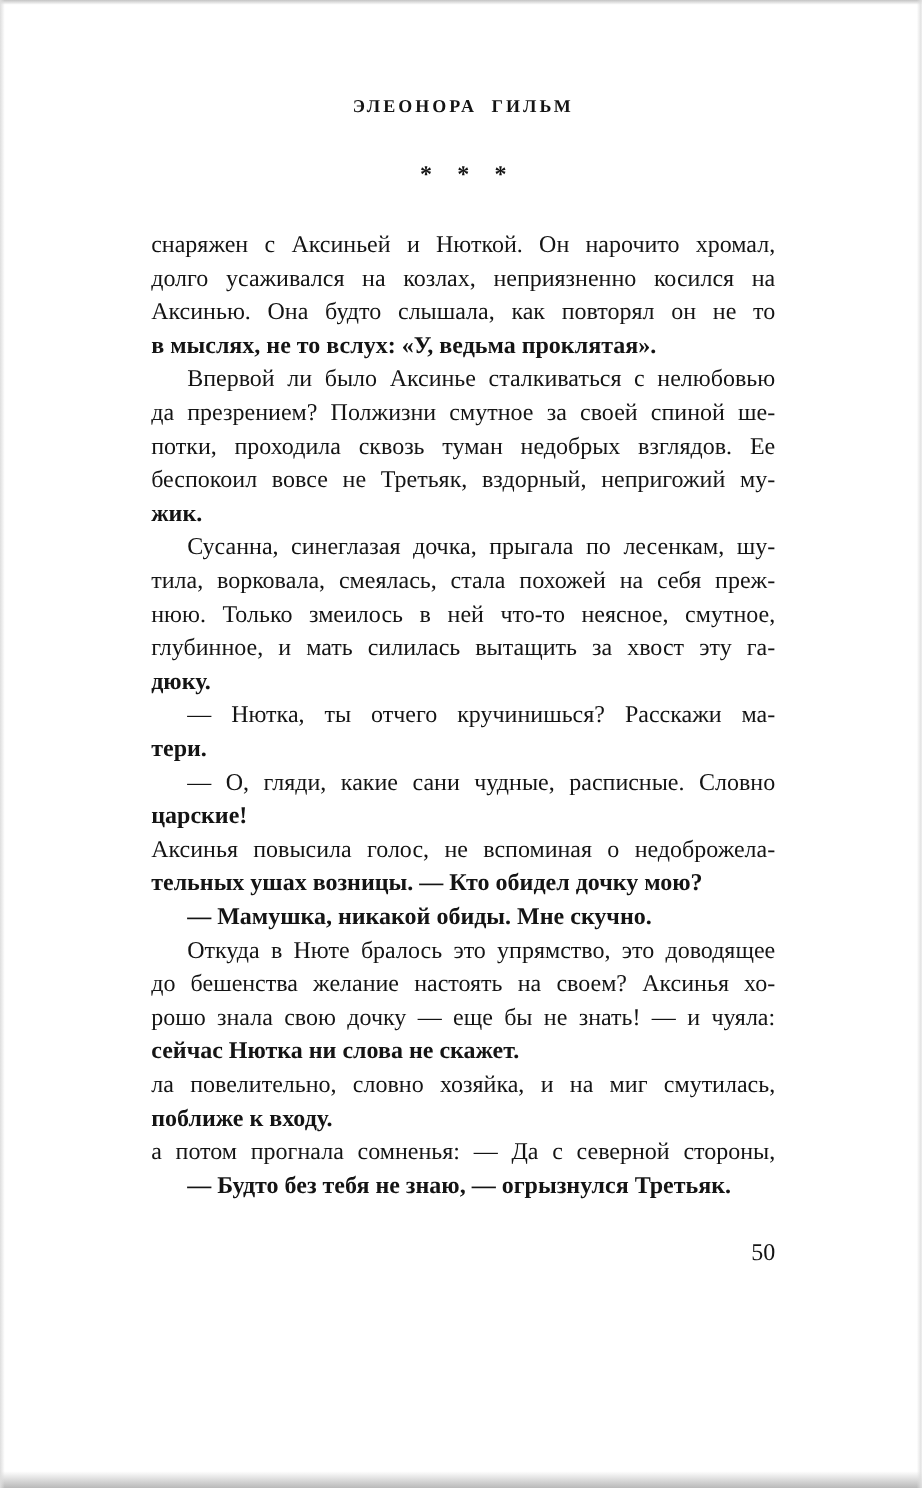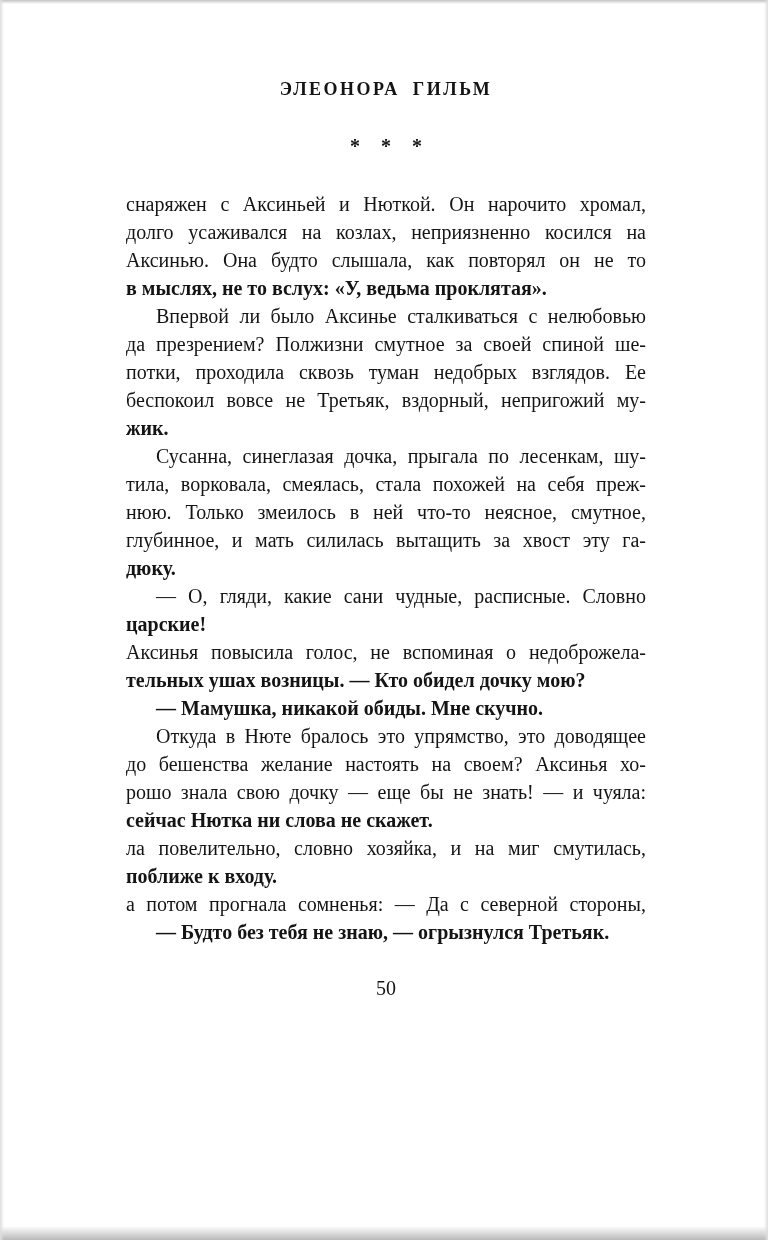--- a/index.html
+++ b/index.html
@@ -32,21 +32,21 @@
     pointer-events: none;
   }
   .scan-edge-right {
     position: absolute; top: 0; bottom: 0; right: 0; width: 4px;
     background: linear-gradient(to left, #dedede, rgba(255,255,255,0));
     pointer-events: none;
   }
   .running-header {
     margin-top: 80px;
     text-align: center;
-    font-size: 18px;
+    font-size: 15px;
     font-weight: 700;
     letter-spacing: 2.5px;
     word-spacing: 6px;
     line-height: 18px;
   }
   .divider {
     margin-top: 36px;
     text-align: center;
     font-size: 20px;
     word-spacing: 16px;
@@ -62,21 +62,21 @@
     text-align: justify;
     text-align-last: justify;
     text-justify: inter-word;
   }
   .line.first { text-indent: 30px; }
   .line.last { text-align-last: left; font-weight: bold; }
   .page-number {
     margin-top: 30px;
     font-size: 20px;
     line-height: 24px;
-    text-align: center;
+    text-align: right;
   }
 </style>
 </head>
 <body>
 
 <div class="page">
   <div class="running-header">ЭЛЕОНОРА ГИЛЬМ</div>
 
   <div class="divider">* * *</div>
 
@@ -93,20 +93,24 @@
         <div class="line">потки, проходила сквозь туман недобрых взглядов. Ее</div>
         <div class="line">беспокоил вовсе не Третьяк, вздорный, непригожий му-</div>
         <div class="line last">жик.</div>
       </div>
       <div class="para">
         <div class="line first">Сусанна, синеглазая дочка, прыгала по лесенкам, шу-</div>
         <div class="line">тила, ворковала, смеялась, стала похожей на себя преж-</div>
         <div class="line">нюю. Только змеилось в ней что-то неясное, смутное,</div>
         <div class="line">глубинное, и мать силилась вытащить за хвост эту га-</div>
         <div class="line last">дюку.</div>
+      </div>
+      <div class="para">
+        <div class="line first">— Нютка, ты отчего кручинишься? Расскажи ма-</div>
+        <div class="line last">тери.</div>
       </div>
       <div class="para">
         <div class="line first">— О, гляди, какие сани чудные, расписные. Словно</div>
         <div class="line last">царские!</div>
       </div>
       <div class="para">
         <div class="line">Аксинья повысила голос, не вспоминая о недоброжела-</div>
         <div class="line last">тельных ушах возницы. — Кто обидел дочку мою?</div>
       </div>
       <div class="para">

